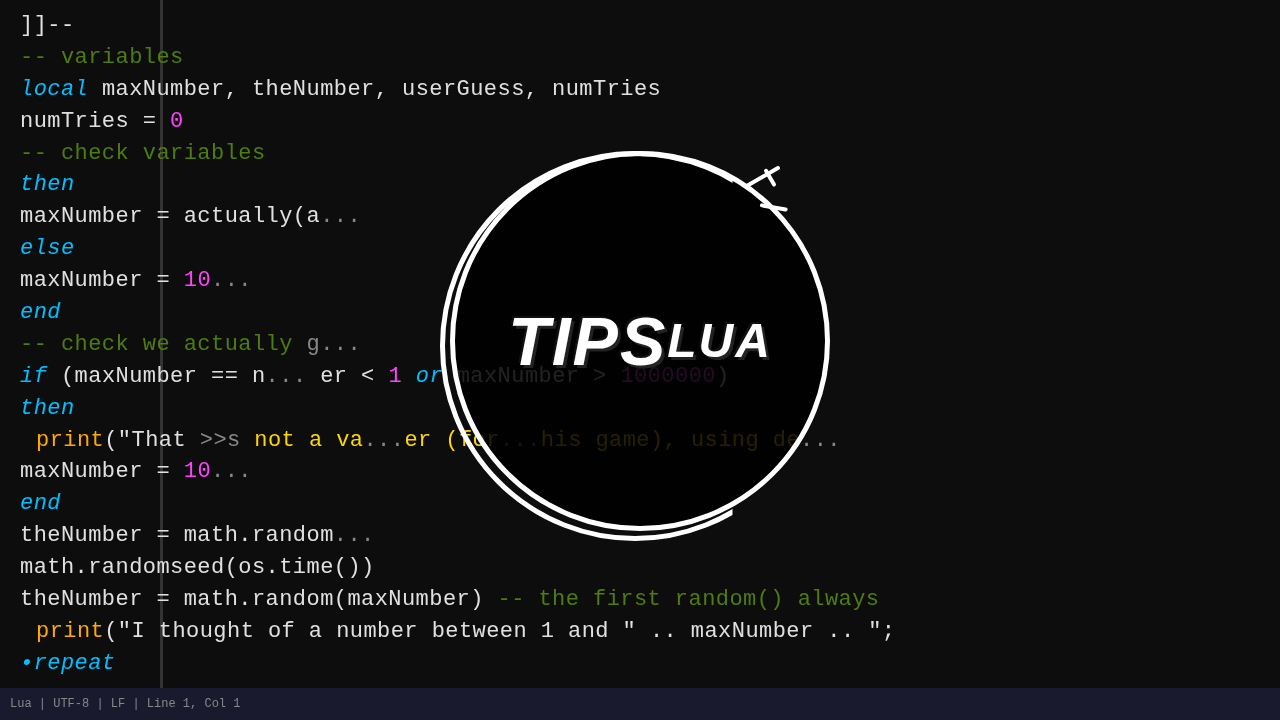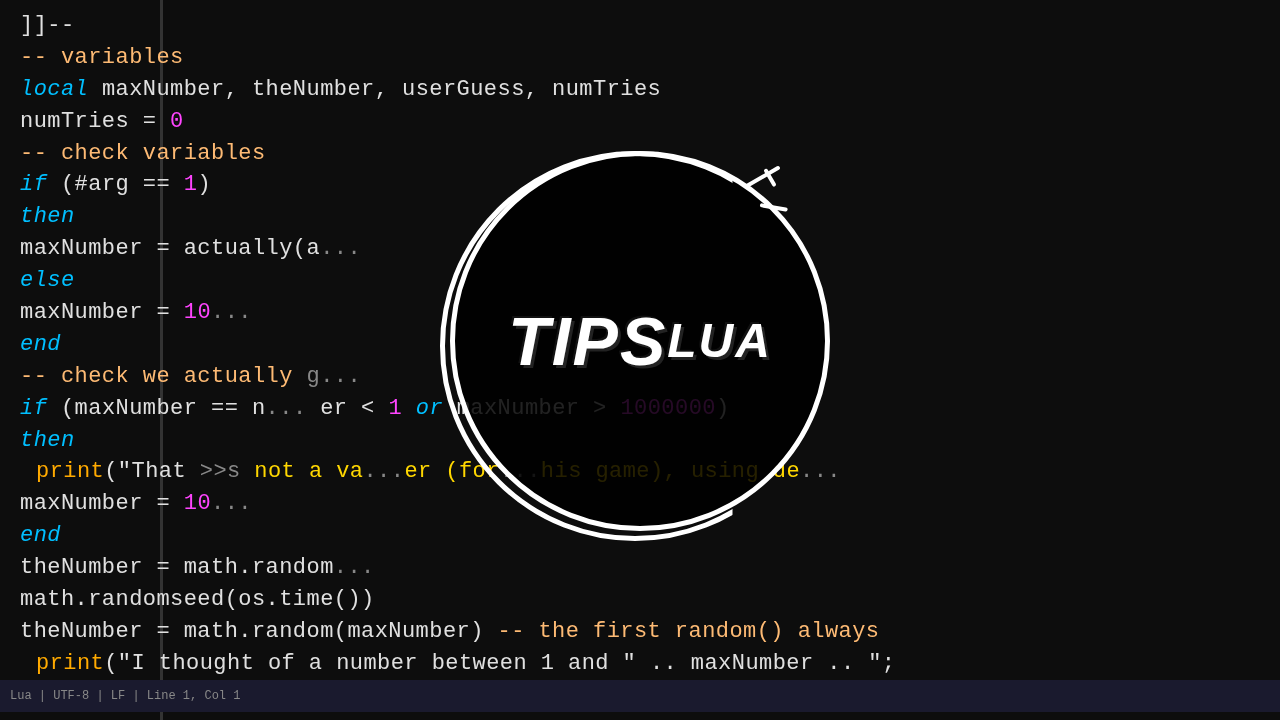--- a/index.html
+++ b/index.html
@@ -30,21 +30,21 @@
 
     .line {
       display: block;
       font-size: 22px;
       line-height: 1.45;
       white-space: nowrap;
       letter-spacing: 0.02em;
     }
     .c-white { color: #e0e0e0; }
     .c-yellow { color: #ffd700; }
-    .c-comment { color: #fdba74; }
+    .c-comment { color: #4d7c0f; }
     .c-kw { color: #00bfff; font-style: italic; }
     .c-num { color: #ff44ff; }
     .c-fn { color: #ffaa00; margin-left: 16px; }
     .c-dim { color: #888; }
 
     
     .gutter {
       position: absolute;
       left: 160px;
       top: 0;
@@ -123,21 +123,21 @@
     .spark-line {
       background: #ffffff;
       border-radius: 2px;
       position: absolute;
       transform-origin: left center;
     }
 
     
     #bottom-bar {
       position: absolute;
-      bottom: 8px;
+      bottom: 0;
       left: 0;
       right: 0;
       height: 30px;
       background: #1a1a2e;
       display: flex;
       align-items: center;
       padding: 16px 10px;
       z-index: 20;
     }
 
@@ -155,21 +155,20 @@
   <div class="code-area" id="code-container">
 
   <div class="line"><span class="c-white">]]--</span></div>
       <div class="line"></div>
       <div class="line"><span class="c-comment">-- variables</span></div>
       <div class="line"><span class="c-kw">local</span> <span class="c-white">maxNumber, theNumber, userGuess, numTries</span></div>
       <div class="line"></div>
       <div class="line"><span class="c-white">numTries</span> <span class="c-white">=</span> <span class="c-num">0</span></div>
       <div class="line"></div>
       <div class="line"><span class="c-comment">-- check variables</span></div>
-      <div class="line"><span class="c-kw">if</span> <span class="c-white">(#arg ==</span> <span class="c-num">1</span><span class="c-white">)</span></div>
       <div class="line"><span class="c-kw">then</span></div>
       <div class="line">    <span class="c-white">maxNumber = actually(a</span><span class="c-dim">...</span></div>
       <div class="line"><span class="c-kw">else</span></div>
       <div class="line">    <span class="c-white">maxNumber =</span> <span class="c-num">10</span><span class="c-dim">...</span></div>
       <div class="line"><span class="c-kw">end</span></div>
       <div class="line"><span class="c-comment">-- check we actually</span> <span class="c-dim">g...</span></div>
       <div class="line"><span class="c-kw">if</span> <span class="c-white">(maxNumber == n</span><span class="c-dim">...</span> <span class="c-white">er &lt;</span> <span class="c-num">1</span> <span class="c-kw">or</span> <span class="c-white">maxNumber &gt;</span> <span class="c-num">1000000</span><span class="c-white">)</span></div>
       <div class="line"><span class="c-kw">then</span></div>
       <div class="line">    <span class="c-fn">print</span><span class="c-white">("That</span> <span class="c-dim">&gt;&gt;s</span> <span class="c-yellow">not a va</span><span class="c-dim">...</span><span class="c-yellow">er (for</span><span class="c-dim">...</span><span class="c-yellow">his game), using de</span><span class="c-dim">...</span></div>
       <div class="line">    <span class="c-white">maxNumber =</span> <span class="c-num">10</span><span class="c-dim">...</span></div>

